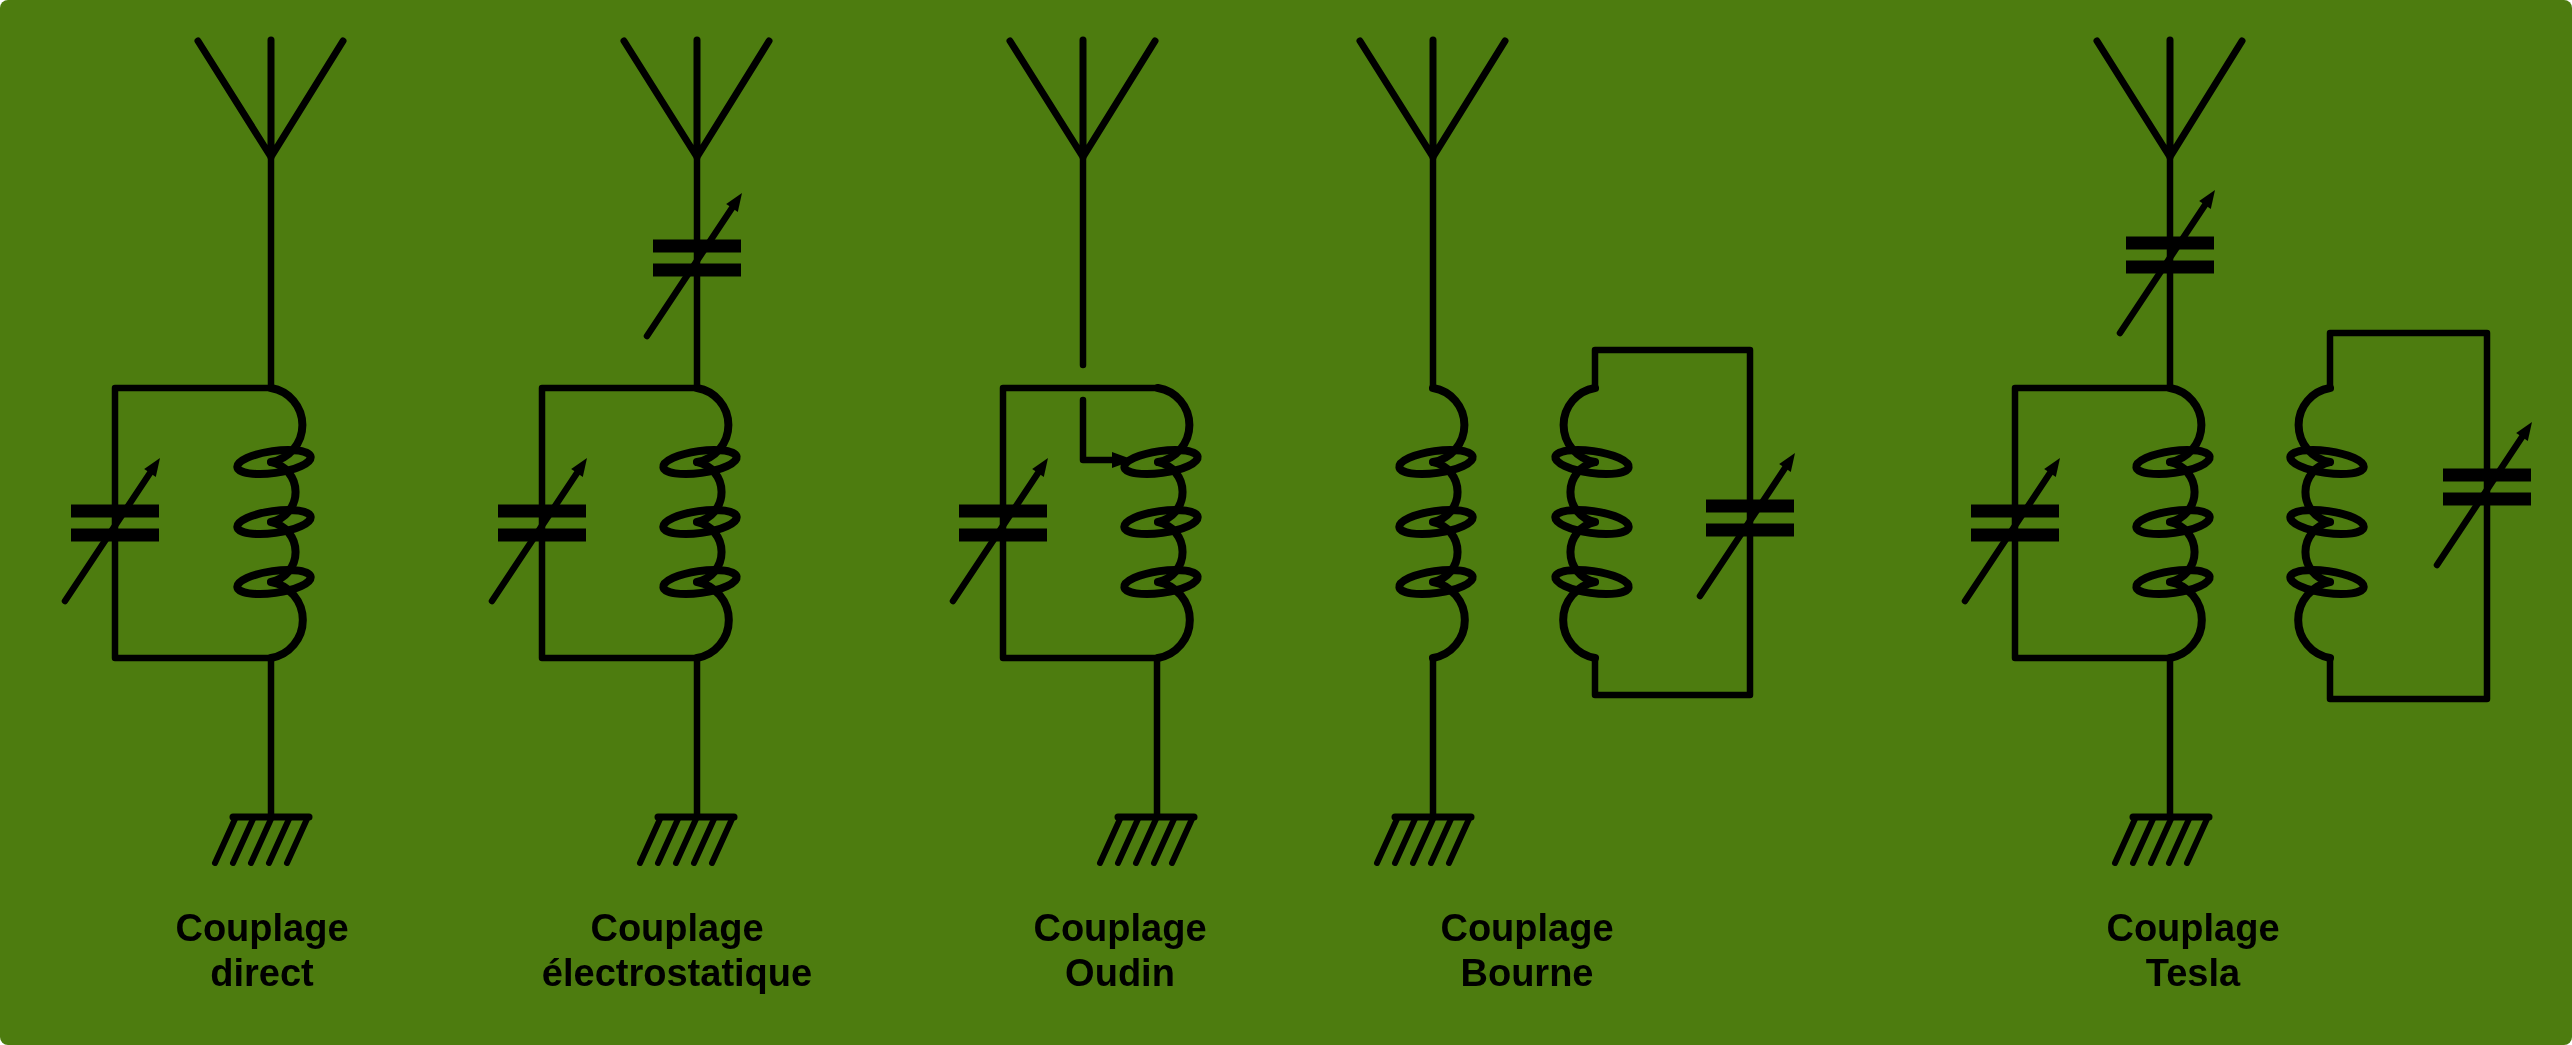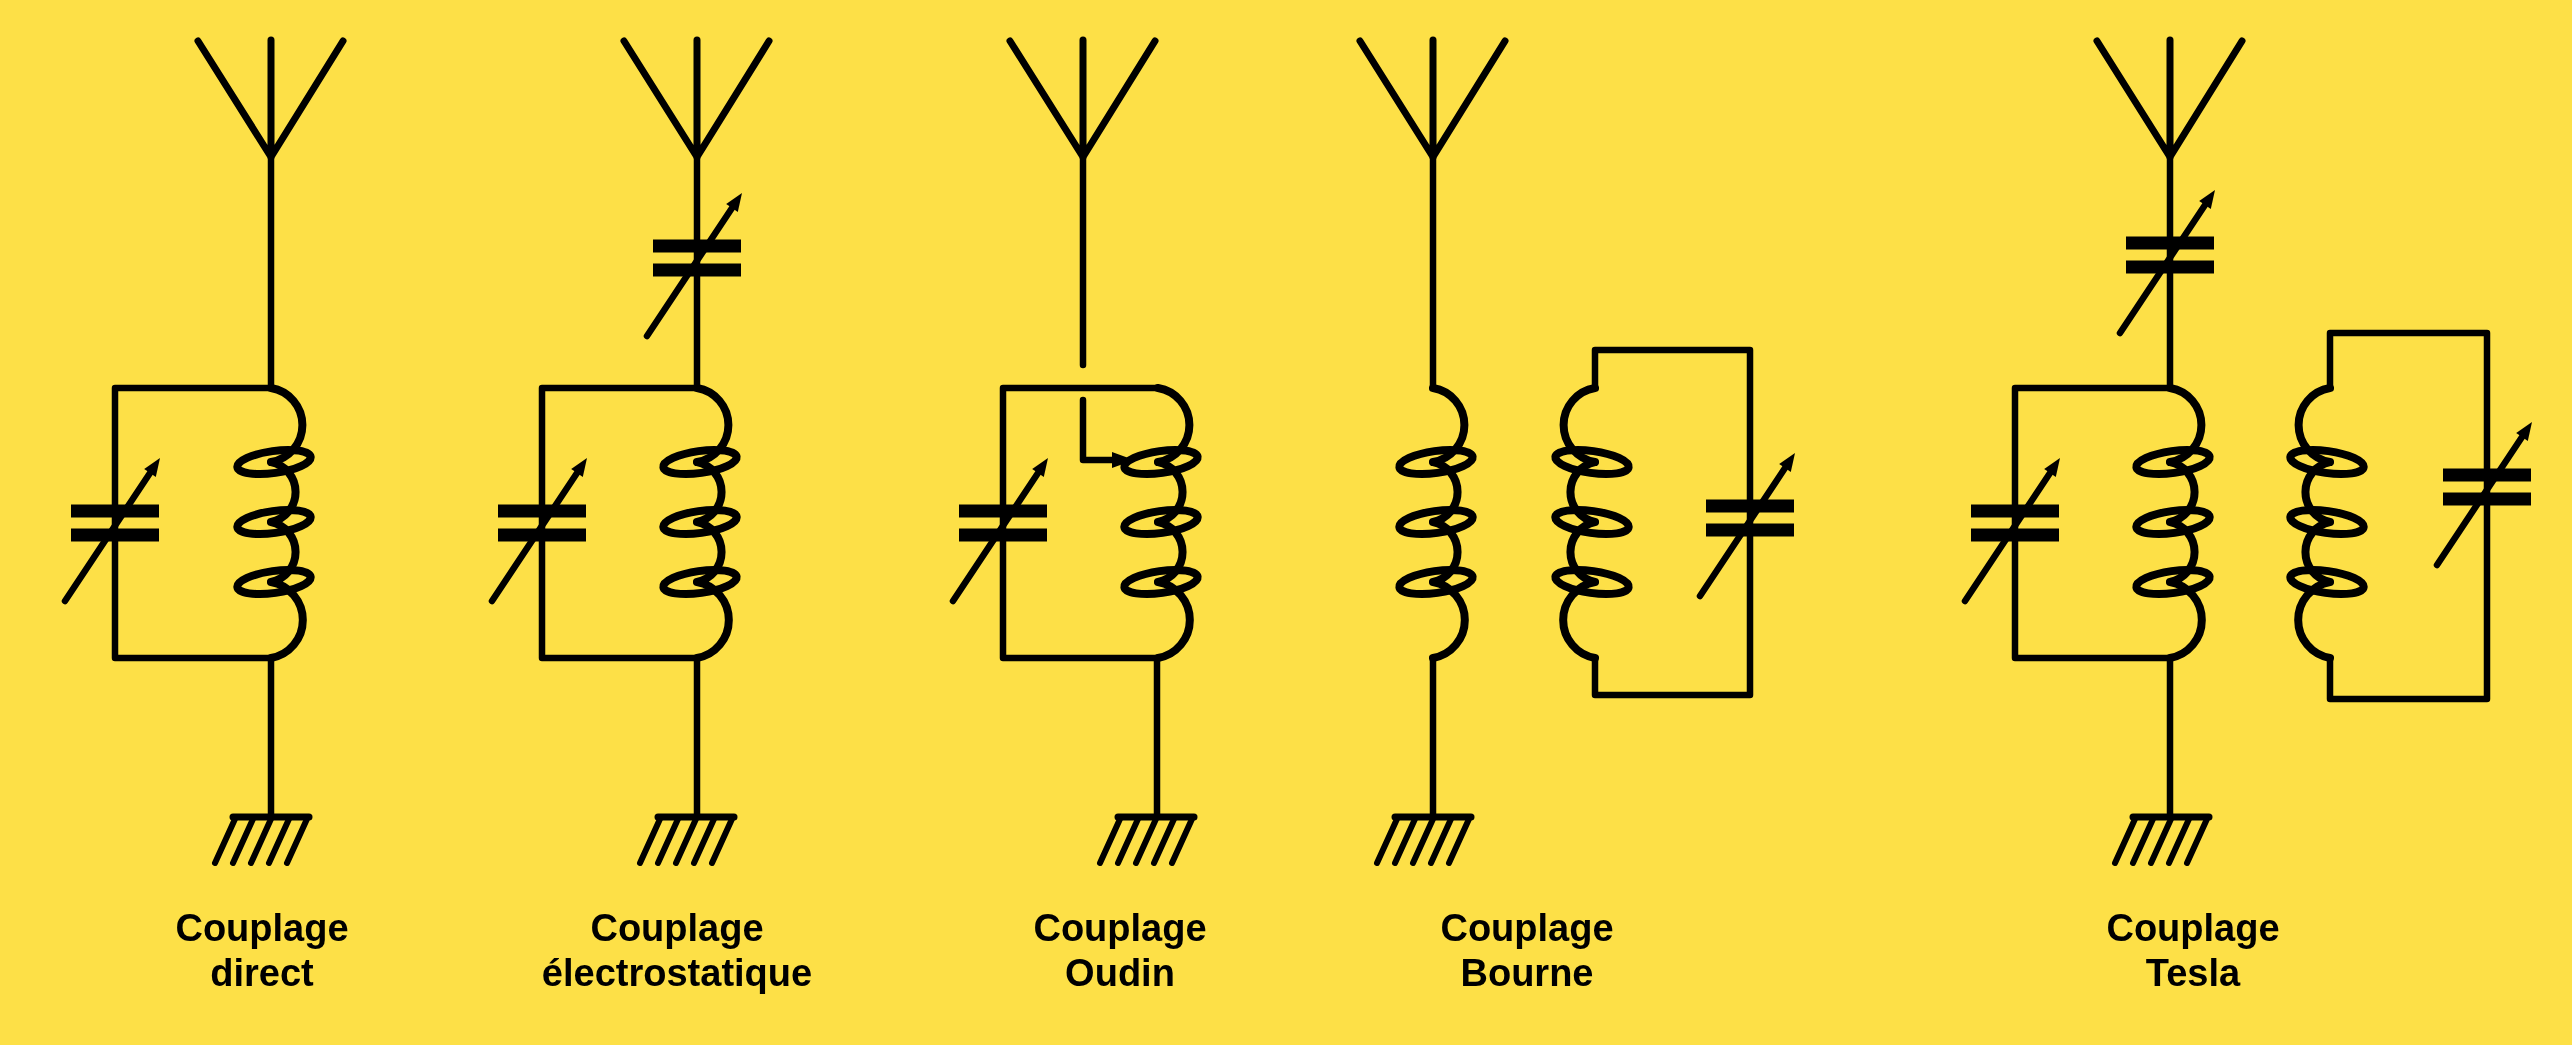--- a/index.html
+++ b/index.html
@@ -1,16 +1,16 @@
 <!DOCTYPE html>
 <html><head>
 <meta charset="utf-8">
 <style>
   html,body{margin:0;padding:0;background:#ffffff;}
-  .canvas-wrap{position:relative;width:2572px;height:1045px;background:#fde047;overflow:hidden;}
+  .canvas-wrap{position:relative;width:2572px;height:1045px;background:#4d7c0f;overflow:hidden;border-radius:8px;}
   svg{display:block;}
   .wire{stroke:#000;stroke-width:6.5;fill:none;stroke-linecap:round;stroke-linejoin:round;}
   .coil{stroke:#000;stroke-width:8;fill:none;stroke-linecap:round;}
   .plate{stroke:#000;stroke-width:13;fill:none;stroke-linecap:butt;}
   .arrowline{stroke:#000;stroke-width:6.5;fill:none;stroke-linecap:round;}
   .arrowhead{fill:#000;stroke:none;}
   .gndline{stroke:#000;stroke-width:7;fill:none;stroke-linecap:round;}
   .gndhatch{stroke:#000;stroke-width:6;fill:none;stroke-linecap:round;}
   .ant{stroke:#000;stroke-width:7;fill:none;stroke-linecap:round;}
   .lbl{font-family:"Liberation Sans", sans-serif;font-size:38px;font-weight:bold;fill:#000;text-anchor:middle;}

